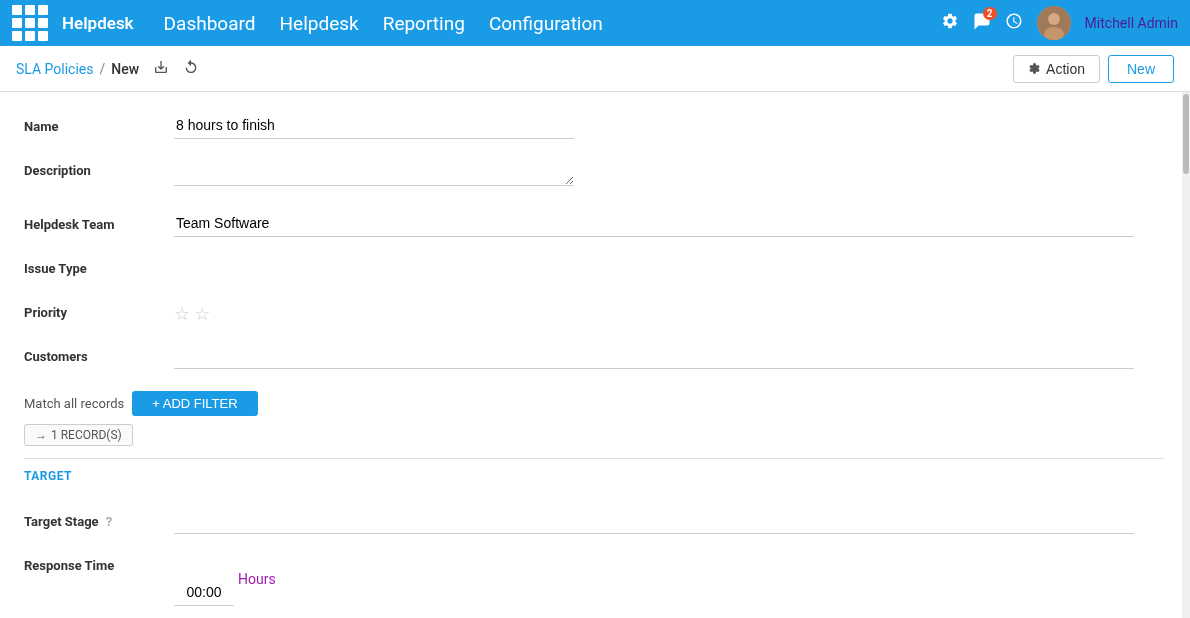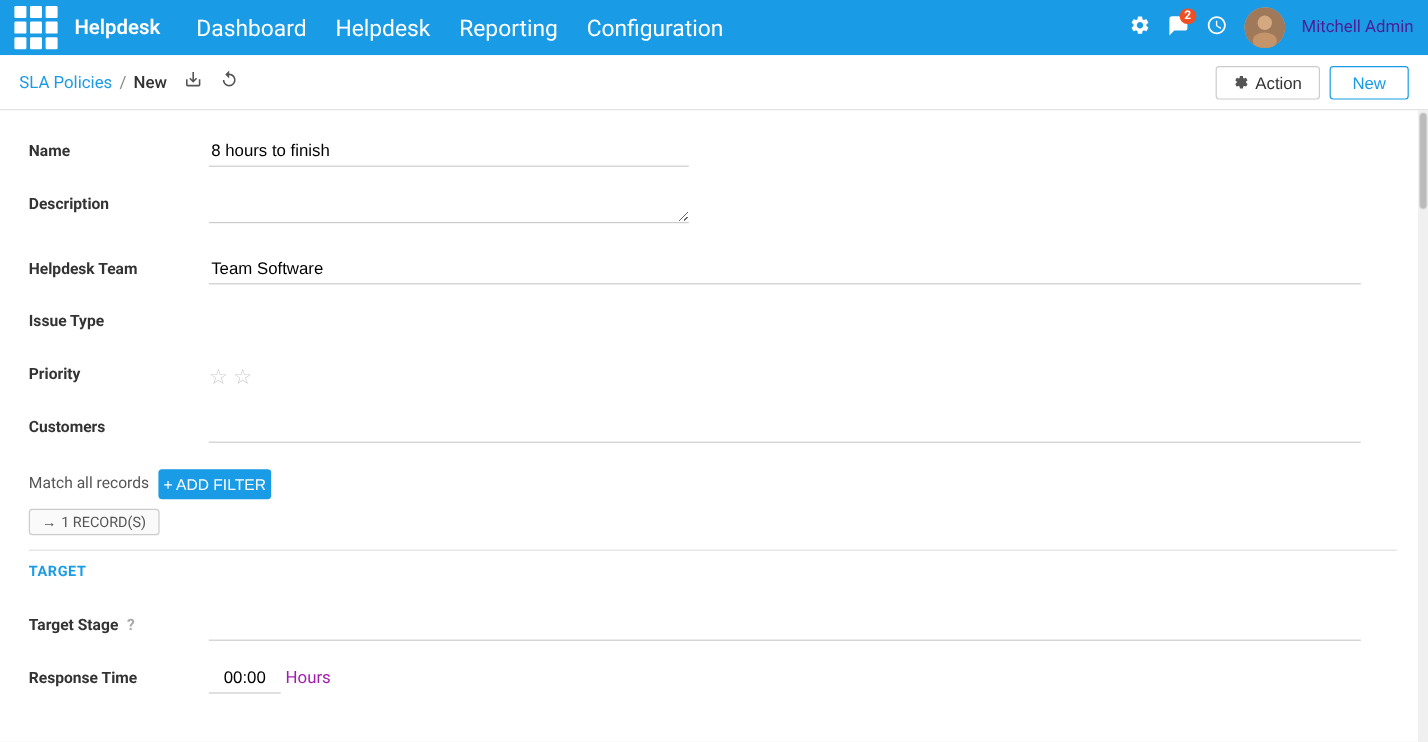--- a/index.html
+++ b/index.html
@@ -204,21 +204,21 @@
 
     
     .domain-area { padding-top: 5px; }
     .domain-controls { display: flex; align-items: center; gap: 8px; margin-bottom: 8px; }
     .match-text { font-size: 13px; color: #555; }
     .add-filter-btn {
       background: #1a9be6;
       color: #fff;
       border: none;
       border-radius: 3px;
-      padding: 5px 4px;
+      padding: 5px 20px;
       cursor: pointer;
       font-size: 13px;
       font-weight: 500;
     }
     .record-badge {
       display: inline-flex;
       align-items: center;
       gap: 4px;
       border: 1px solid #ccc;
       border-radius: 3px;
@@ -244,20 +244,21 @@
 
     
     .time-input {
       width: 60px;
       border: none;
       border-bottom: 1px solid #ccc;
       padding: 5px 2px;
       font-size: 14px;
       text-align: center;
       outline: none;
+      margin-top: 28px;
     }
     .time-unit { margin-left: 4px; color: #a21caf; font-size: 14px; }
 
     
     .right-scrollbar {
       position: fixed;
       right: 0;
       top: 92px;
       width: 8px;
       height: calc(618px - 92px);

